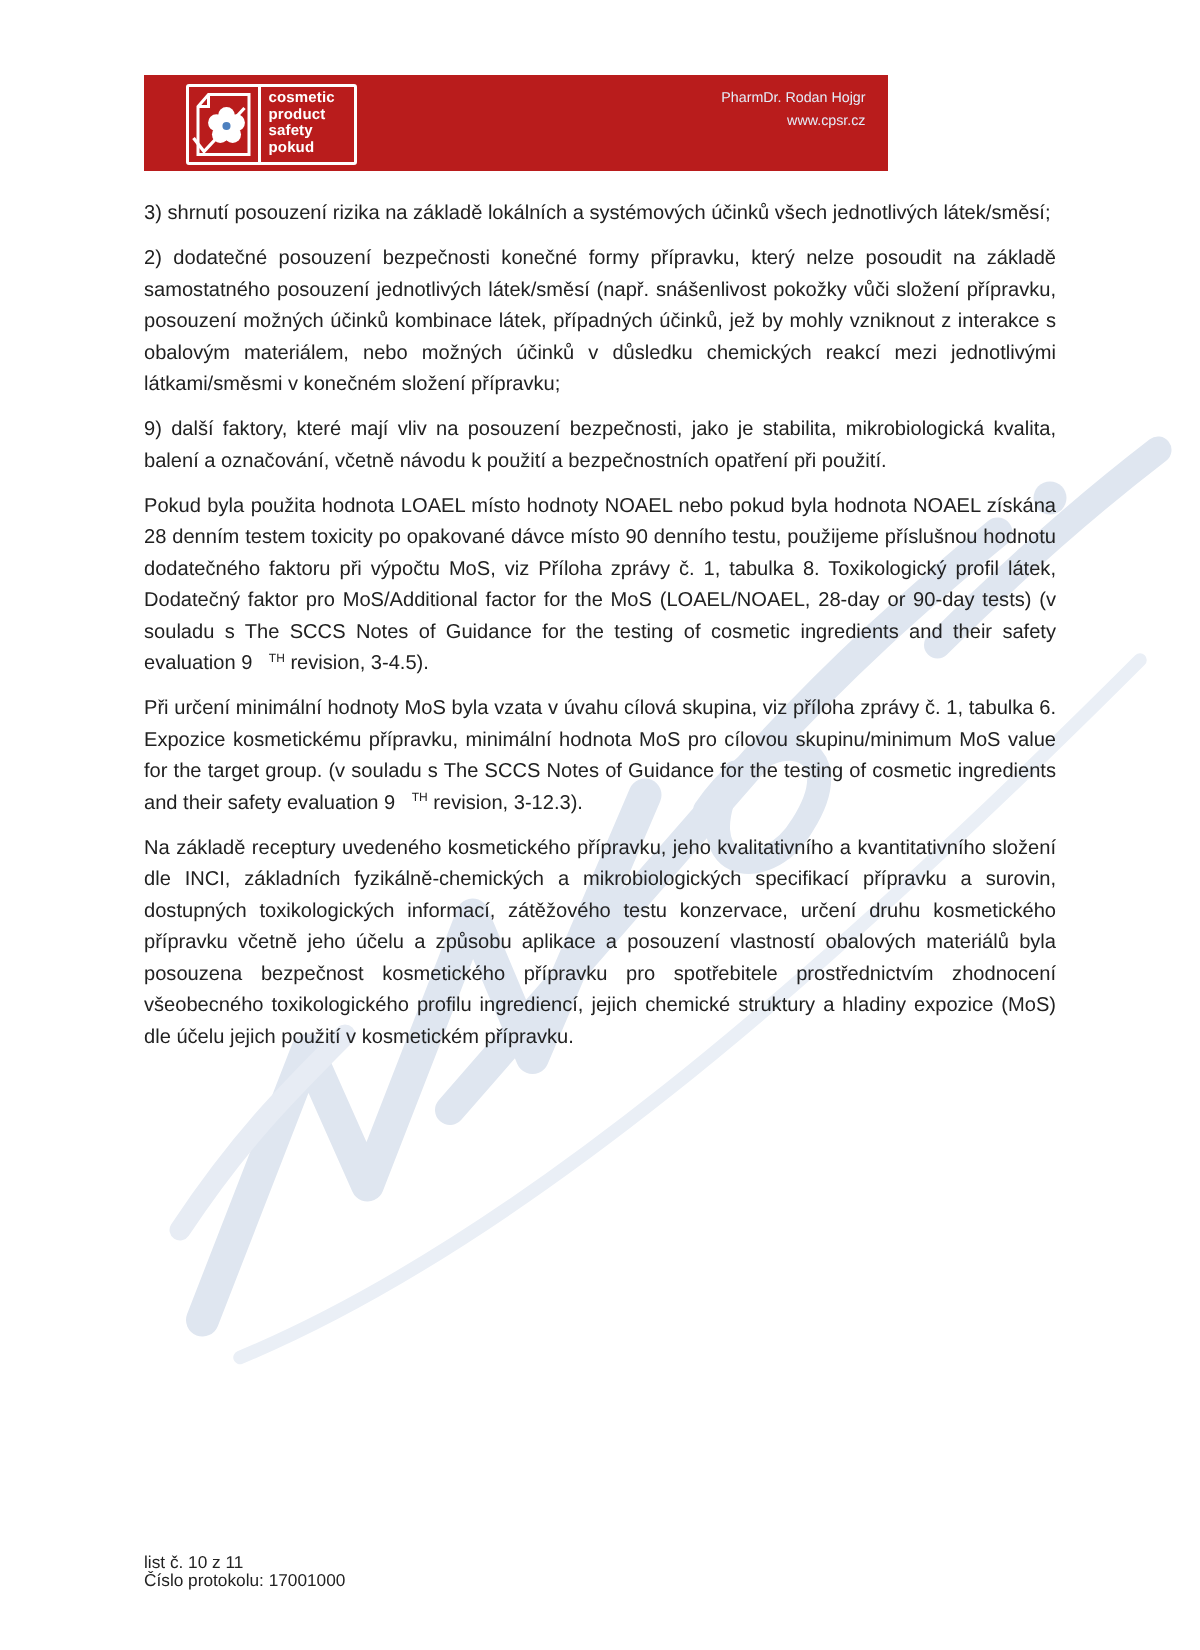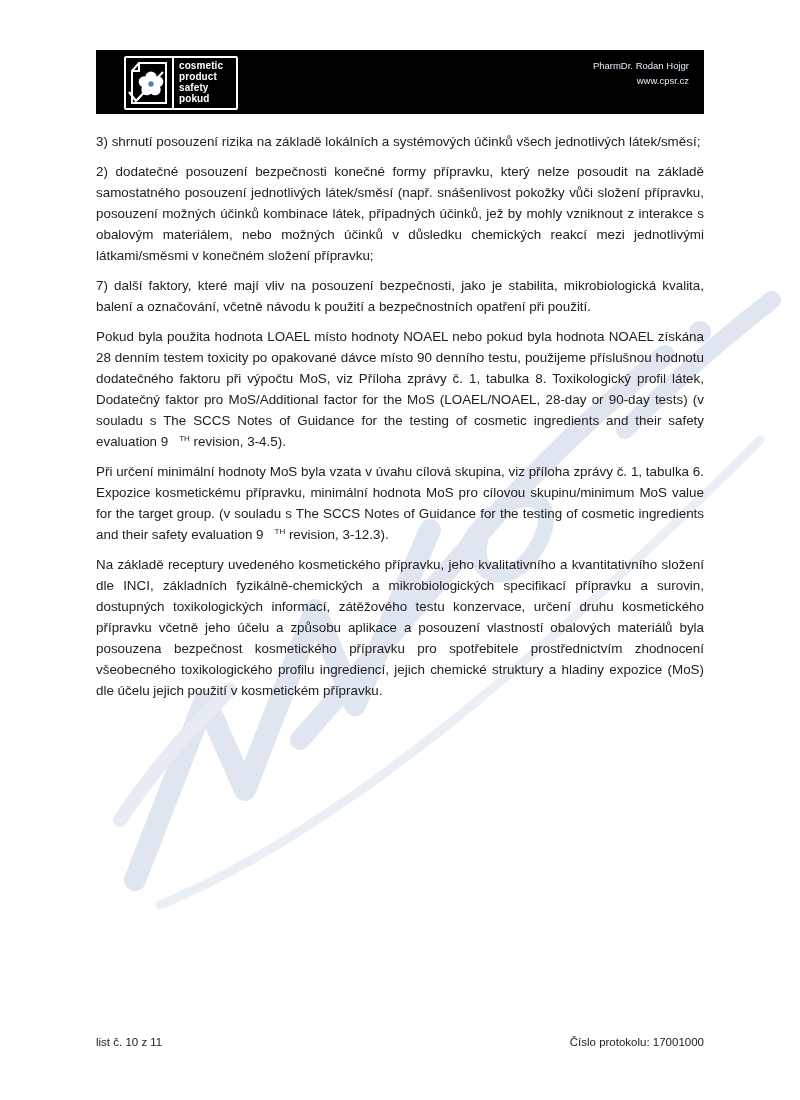--- a/index.html
+++ b/index.html
@@ -16,23 +16,23 @@
     position: absolute;
     inset: 0;
     z-index: 0;
     pointer-events: none;
   }
   
   .band {
     position: absolute;
     left: 96px;
     top: 50px;
-    width: 608px;
+    width: 496px;
     height: 64px;
-    background: #000000;
+    background: #b91c1c;
     z-index: 1;
   }
   .logo {
     position: absolute;
     left: 28px;
     top: 6px;
     width: 110px;
     height: 50px;
     border: 2px solid #ffffff;
     border-radius: 2px;
@@ -77,20 +77,21 @@
   .footer {
     position: absolute;
     left: 96px;
     right: 96px;
     top: 1036px;
     display: flex;
     justify-content: space-between;
     font-size: 11.5px;
     color: #222222;
     z-index: 1;
+    flex-direction: column;
   }
 </style>
 </head>
 <body>
 
 <div class="page">
 
   <div class="watermark">
     <svg width="800" height="1100" viewBox="0 0 800 1100" xmlns="http://www.w3.org/2000/svg">
       <g fill="none" stroke="#dfe6f0" stroke-linecap="round" stroke-linejoin="round">
@@ -132,21 +133,21 @@
     </div>
     <div class="header-right">
       <div>PharmDr. Rodan Hojgr</div>
       <div>www.cpsr.cz</div>
     </div>
   </header>
 
   <main class="content">
     <p>3) shrnutí posouzení rizika na základě lokálních a systémových účinků všech jednotlivých látek/směsí;</p>
     <p>2) dodatečné posouzení bezpečnosti konečné formy přípravku, který nelze posoudit na základě samostatného posouzení jednotlivých látek/směsí (např. snášenlivost pokožky vůči složení přípravku, posouzení možných účinků kombinace látek, případných účinků, jež by mohly vzniknout z interakce s obalovým materiálem, nebo možných účinků v důsledku chemických reakcí mezi jednotlivými látkami/směsmi v konečném složení přípravku;</p>
-    <p>7) další faktory, které mají vliv na posouzení bezpečnosti, jako je stabilita, mikrobiologická kvalita, balení a označování, včetně návodu k použití a bezpečnostních opatření při použití.</p>
+    <p>9) další faktory, které mají vliv na posouzení bezpečnosti, jako je stabilita, mikrobiologická kvalita, balení a označování, včetně návodu k použití a bezpečnostních opatření při použití.</p>
     <p><span>Pokud byla použita hodnota LOAEL místo hodnoty NOAEL nebo pokud byla hodnota NOAEL získána 28 denním testem toxicity po opakované dávce místo 90 denního testu, použijeme příslušnou hodnotu dodatečného faktoru při výpočtu MoS, viz Příloha zprávy č. 1, tabulka 8. Toxikologický profil látek, Dodatečný faktor pro MoS/Additional factor for the MoS (LOAEL/NOAEL, 28-day or 90-day tests) (v souladu s The SCCS Notes of Guidance for the testing of cosmetic ingredients and their safety evaluation 9</span><sup>TH</sup><span> revision, 3-4.5).</span></p>
     <p><span>Při určení minimální hodnoty MoS byla vzata v úvahu cílová skupina, viz příloha zprávy č. 1, tabulka 6. Expozice kosmetickému přípravku, minimální hodnota MoS pro cílovou skupinu/minimum MoS value for the target group. (v souladu s The SCCS Notes of Guidance for the testing of cosmetic ingredients and their safety evaluation 9</span><sup>TH</sup><span> revision, 3-12.3).</span></p>
     <p>Na základě receptury uvedeného kosmetického přípravku, jeho kvalitativního a kvantitativního složení dle INCI, základních fyzikálně-chemických a mikrobiologických specifikací přípravku a surovin, dostupných toxikologických informací, zátěžového testu konzervace, určení druhu kosmetického přípravku včetně jeho účelu a způsobu aplikace a posouzení vlastností obalových materiálů byla posouzena bezpečnost kosmetického přípravku pro spotřebitele prostřednictvím zhodnocení všeobecného toxikologického profilu ingrediencí, jejich chemické struktury a hladiny expozice (MoS) dle účelu jejich použití v kosmetickém přípravku.</p>
   </main>
 
   <footer class="footer">
     <span>list č. 10 z 11</span>
     <span>Číslo protokolu: 17001000</span>
   </footer>
 

